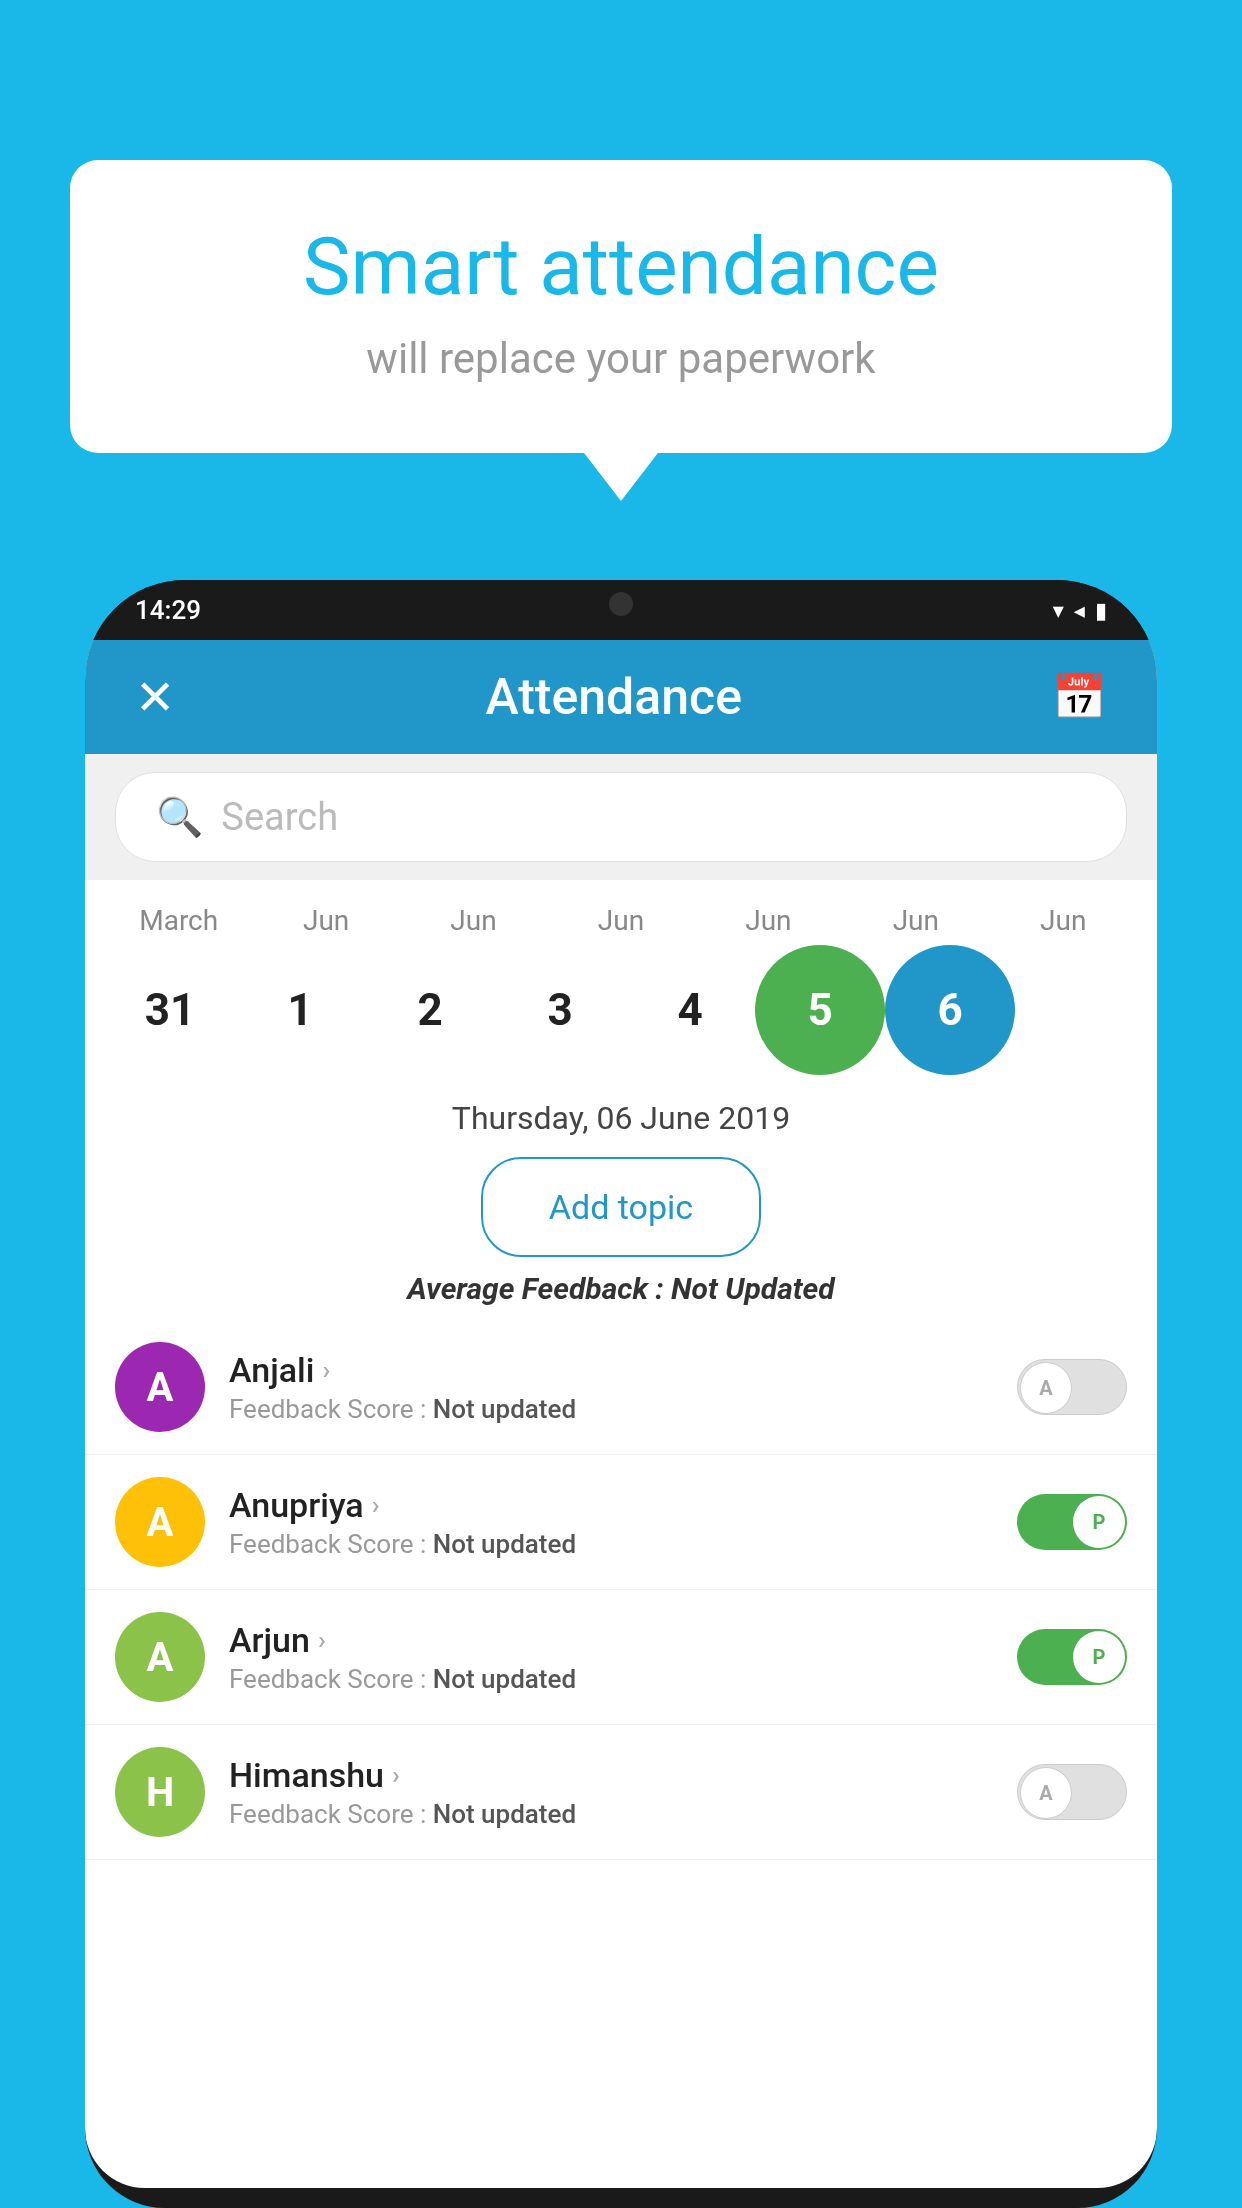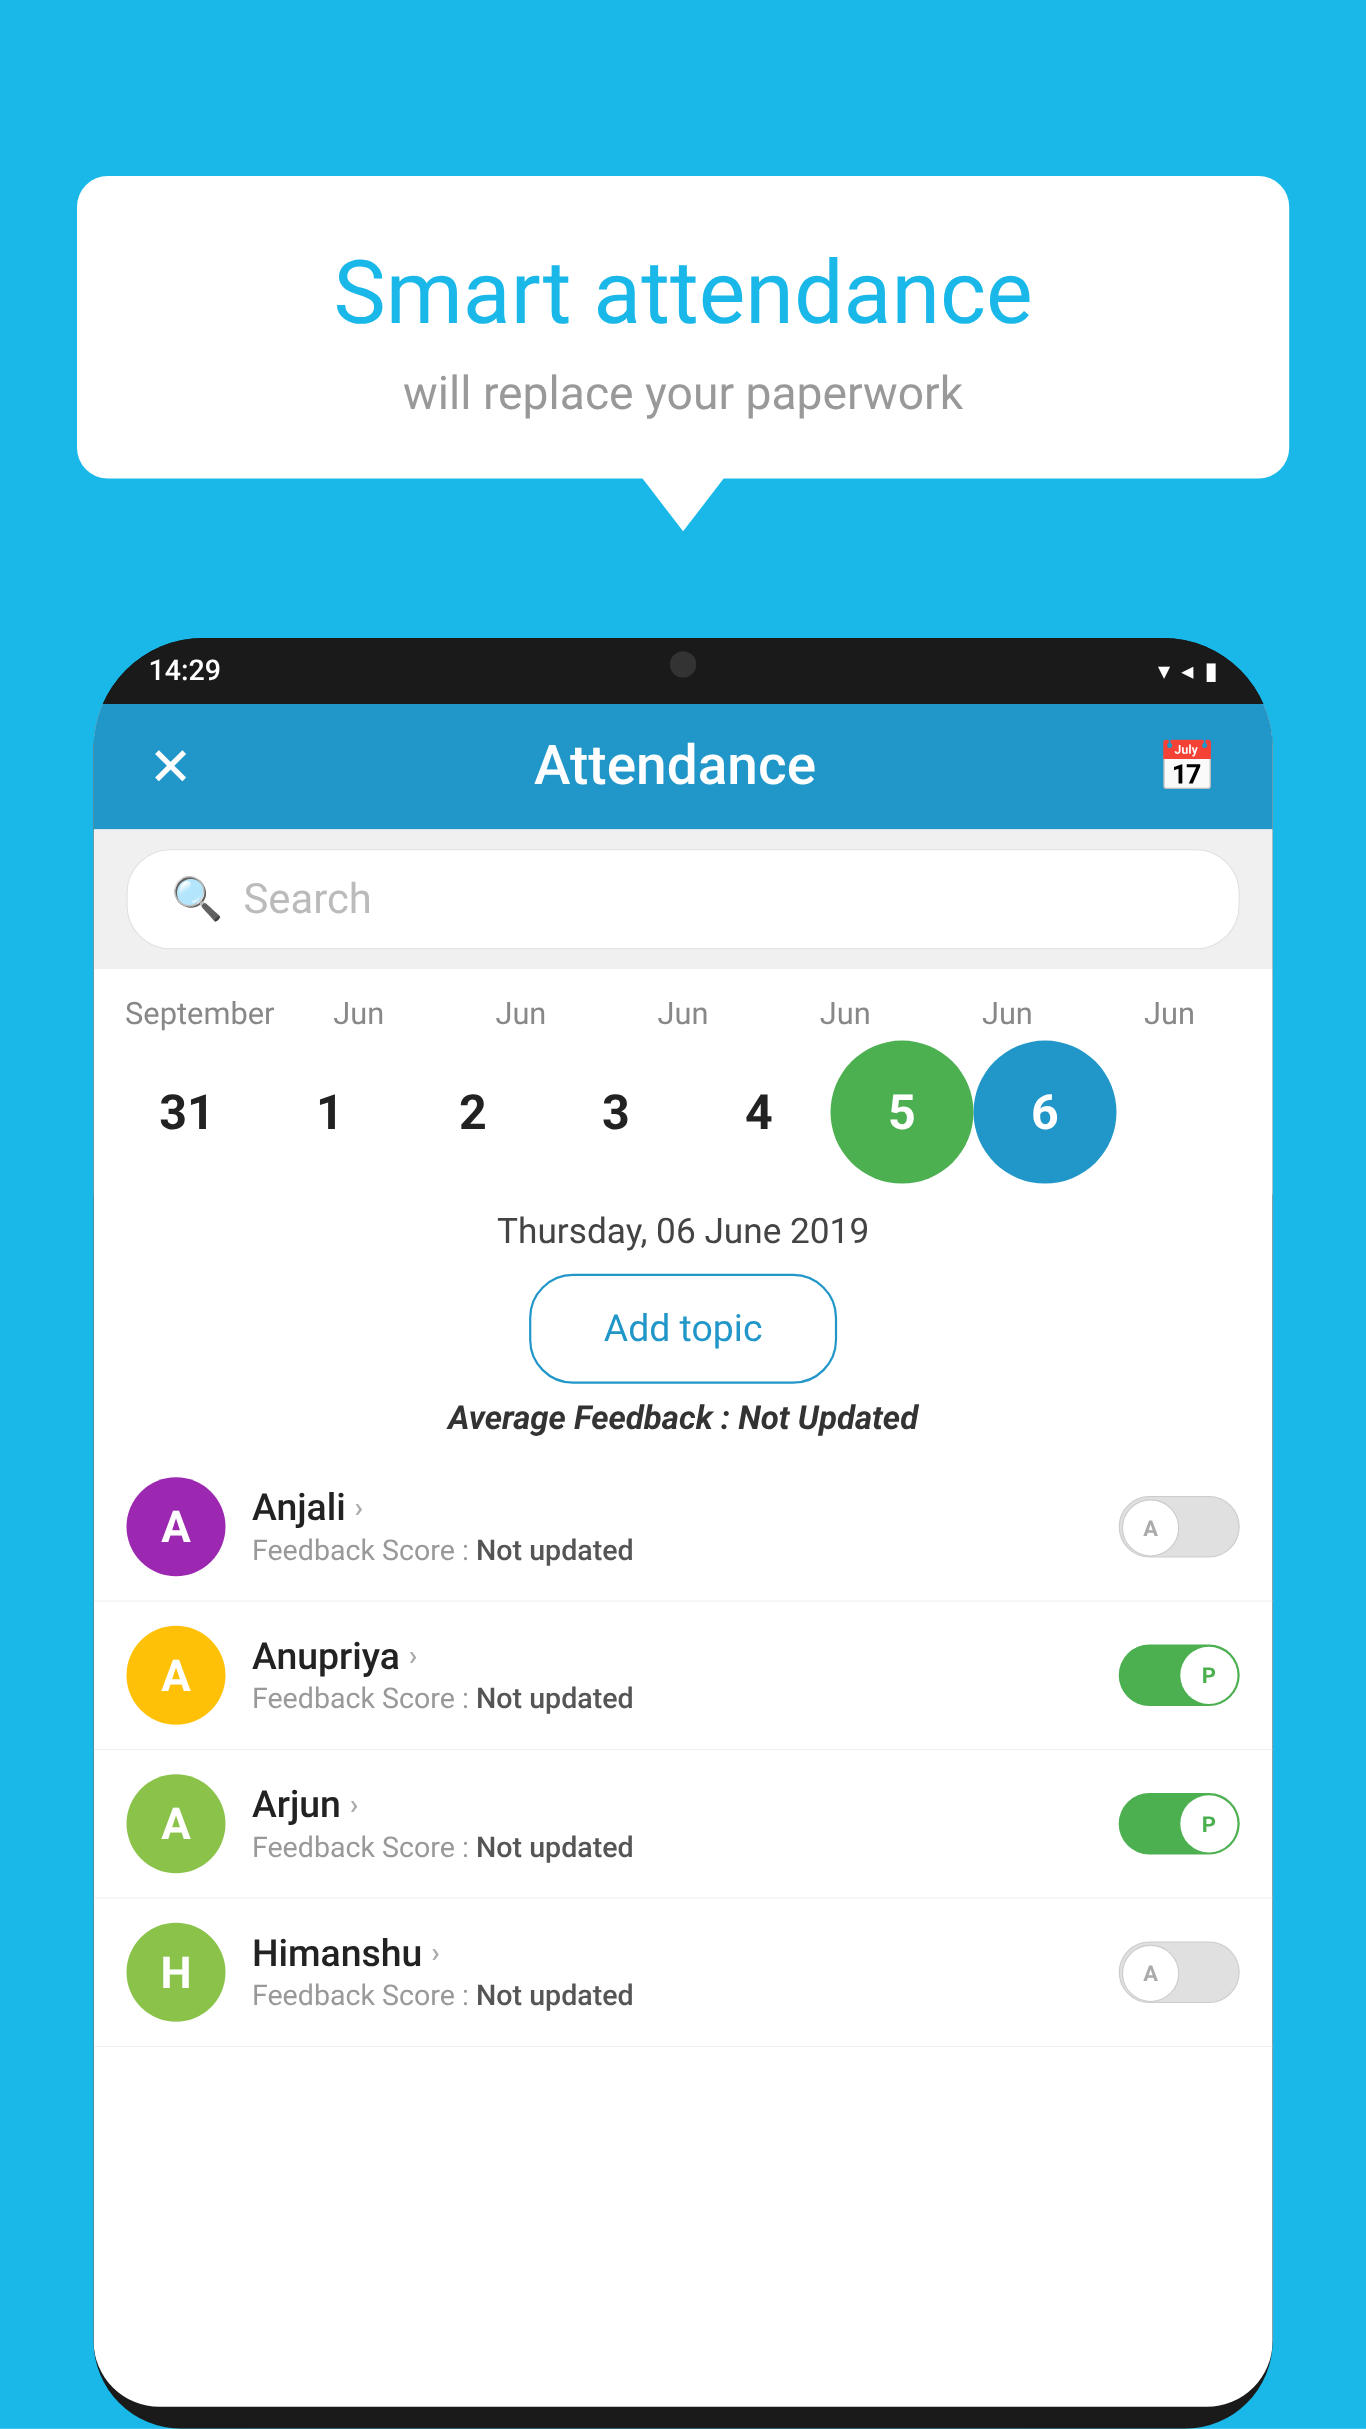--- a/index.html
+++ b/index.html
@@ -15,21 +15,21 @@
     
     .speech-bubble-container {
       position: absolute;
       top: 160px;
       left: 70px;
       right: 70px;
     }
     .speech-bubble {
       background: white;
       border-radius: 28px;
-      padding: 60px 80px 52px;
+      padding: 60px 80px 70px;
       text-align: center;
       position: relative;
     }
     .speech-bubble::after {
       content: '';
       position: absolute;
       bottom: -48px;
       left: 50%;
       transform: translateX(-50%);
       width: 0;
@@ -362,21 +362,21 @@
 
     <div class="search-bar">
       <div class="search-input">
         <span class="search-icon-inner">🔍</span>
         <span class="search-placeholder">Search</span>
       </div>
     </div>
 
     <div class="calendar-row">
       <div class="month-row">
-        <div class="month-cell">September</div>
+        <div class="month-cell">March</div>
         <div class="month-cell">Jun</div>
         <div class="month-cell">Jun</div>
         <div class="month-cell">Jun</div>
         <div class="month-cell">Jun</div>
         <div class="month-cell">Jun</div>
         <div class="month-cell">Jun</div>
       </div>
       <div class="date-row">
         <div class="date-cell">31</div>
         <div class="date-cell">1</div>

